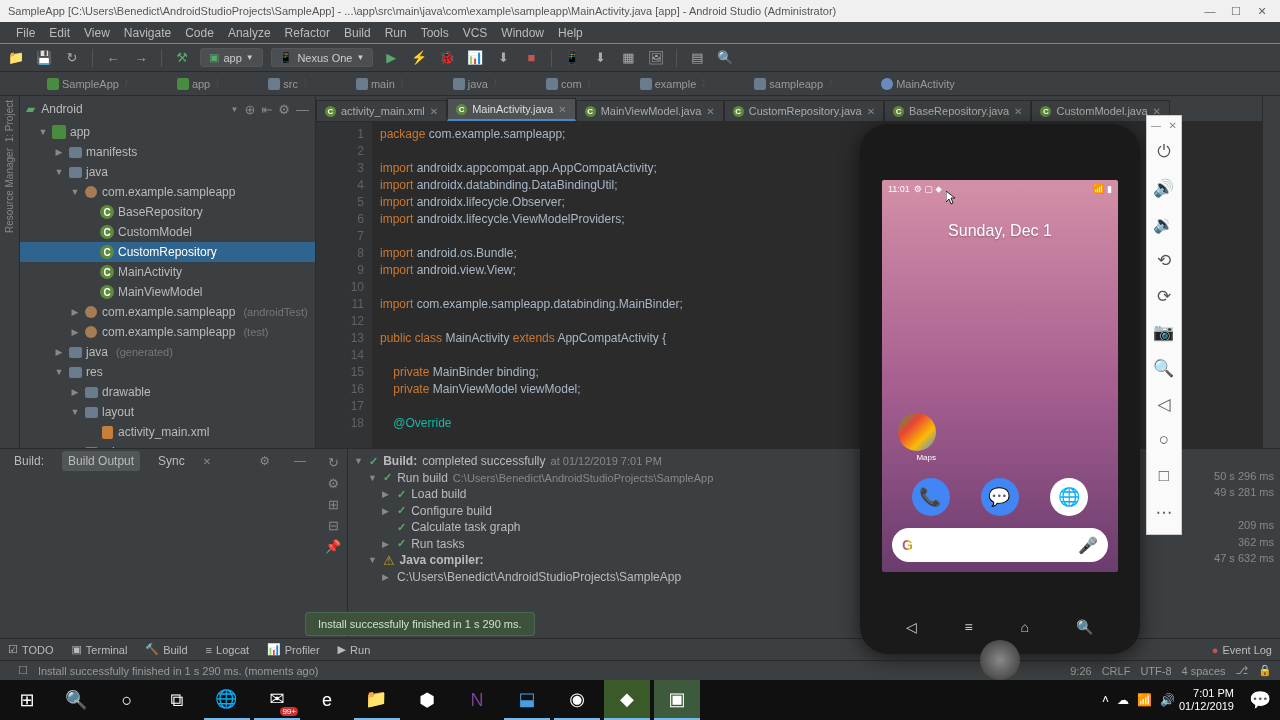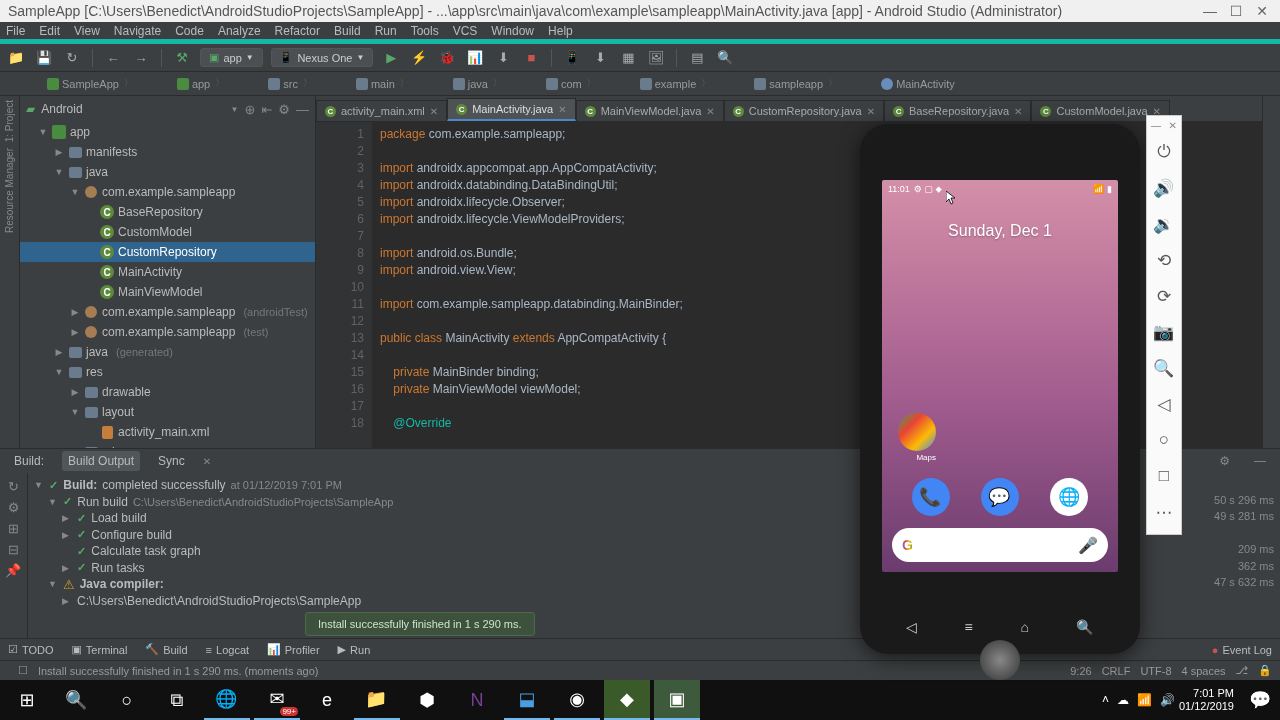--- a/index.html
+++ b/index.html
@@ -1,20 +1,20 @@
 <!DOCTYPE html>
 <html><head>
 <meta charset="utf-8">
 <style>
 * { margin:0; padding:0; box-sizing:border-box; font-family:"Segoe UI",Arial,sans-serif; }
 body { width:1280px; height:720px; overflow:hidden; background:#3c3f41; color:#bbbbbb; font-size:12px; position:relative; }
-.titlebar { height:22px; background:#f0f0f0; color:#555; display:flex; align-items:center; padding:0 8px; font-size:14px; }
+.titlebar { height:22px; background:#f0f0f0; color:#555; display:flex; align-items:center; padding:0 8px; font-size:11px; }
 .titlebar .title { flex:1; }
 .titlebar .winbtn { width:20px; height:14px; display:flex; align-items:center; justify-content:center; margin-left:6px; color:#666; }
-.menubar { height:22px; background:#3c3f41; display:flex; align-items:center; padding:0 6px; gap:14px; border-bottom:5px solid #14b8a6; }
+.menubar { height:22px; background:#3c3f41; display:flex; align-items:center; padding:0 16px; gap:14px; border-bottom:1px solid #14b8a6; }
 .menubar span { font-size:12px; color:#bbb; cursor:pointer; }
 .toolbar { height:28px; background:#3c3f41; display:flex; align-items:center; padding:0 6px; gap:8px; border-bottom:1px solid #2b2b2b; }
 .tb-btn { width:20px; height:20px; display:flex; align-items:center; justify-content:center; color:#aaa; font-size:13px; }
 .tb-sep { width:1px; height:18px; background:#555; margin:0 2px; }
 .tb-drop { background:#4b4f52; border:1px solid #555; border-radius:3px; padding:2px 8px; color:#ccc; font-size:11px; display:flex; align-items:center; gap:4px; }
 .tb-drop .tri { font-size:8px; }
 .run-tri { color:#59a869; }
 .breadcrumb { height:24px; background:#3c3f41; display:flex; align-items:center; padding:0 8px; font-size:11px; color:#999; border-bottom:1px solid #2b2b2b; gap:4px; }
 .bc-item { display:flex; align-items:center; gap:3px;padding-left:39px; }
 .bc-sep { color:#666; font-size:9px; margin:0 1px; }
@@ -46,21 +46,21 @@
 .tab.active { background:#4e5254; color:#ddd; border-bottom:2px solid #4a88c7; }
 .tab .close { color:#888; font-size:10px; }
 .editor { flex:1; display:flex; font-family:"Consolas","Courier New",monospace; font-size:12px; line-height:17px; overflow:hidden; }
 .gutter { width:56px; background:#313335; color:#606366; text-align:right; padding:4px 8px 4px 4px; }
 .gutter div { height:17px; }
 .code { flex:1; padding:4px 0 4px 8px; color:#a9b7c6; }
 .code div { height:17px; white-space:pre; }
 .kw { color:#cc7832; }
 .ann { color:#14b8a6; }
 .right-gutter { width:18px; background:#3c3f41; border-left:1px solid #2b2b2b; }
-.build-panel { height:190px; background:#3c3f41; border-top:1px solid #2b2b2b; display:flex; flex-direction:column; }
+.build-panel { height:190px; background:#3c3f41; border-top:1px solid #2b2b2b; display:flex; flex-direction:row; }
 .bp-tabs { height:24px; display:flex; align-items:center; padding:0 8px; gap:12px; font-size:12px; }
 .bp-tabs span { padding:3px 6px; }
 .bp-tabs .act { background:#515658; border-radius:3px; }
 .bp-tabs .cls { color:#888; font-size:10px; margin-left:-6px; }
 .bp-body { flex:1; display:flex; }
 .bp-gut { width:28px; border-right:1px solid #2b2b2b; display:flex; flex-direction:column; align-items:center; gap:6px; padding-top:6px; color:#888; font-size:13px; }
 .bp-tree { flex:1; padding:4px 6px; font-size:12px; }
 .bp-row { height:16.5px; display:flex; align-items:center; gap:5px; white-space:nowrap; }
 .bp-row .chk { color:#59a869; font-weight:bold; font-size:11px; }
 .bp-row .exp { width:10px; color:#888; font-size:9px; }

